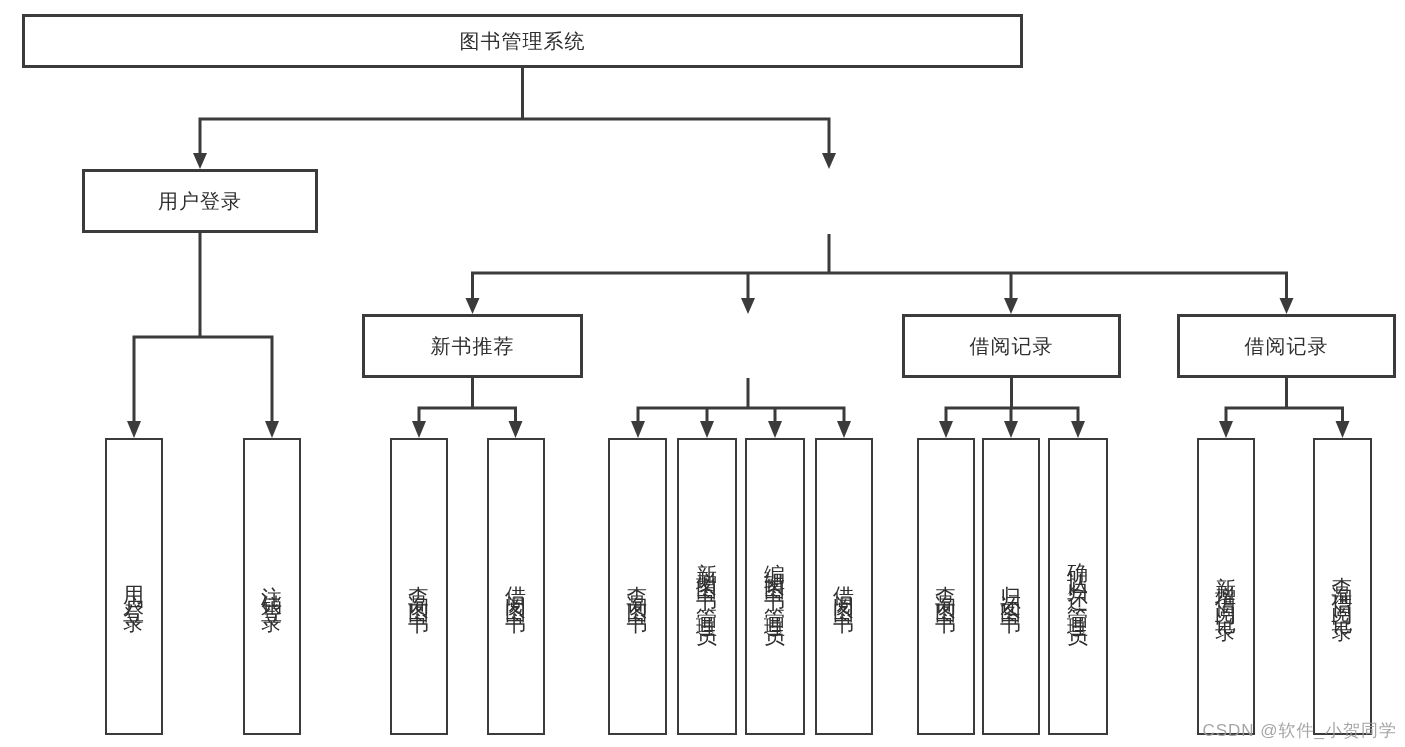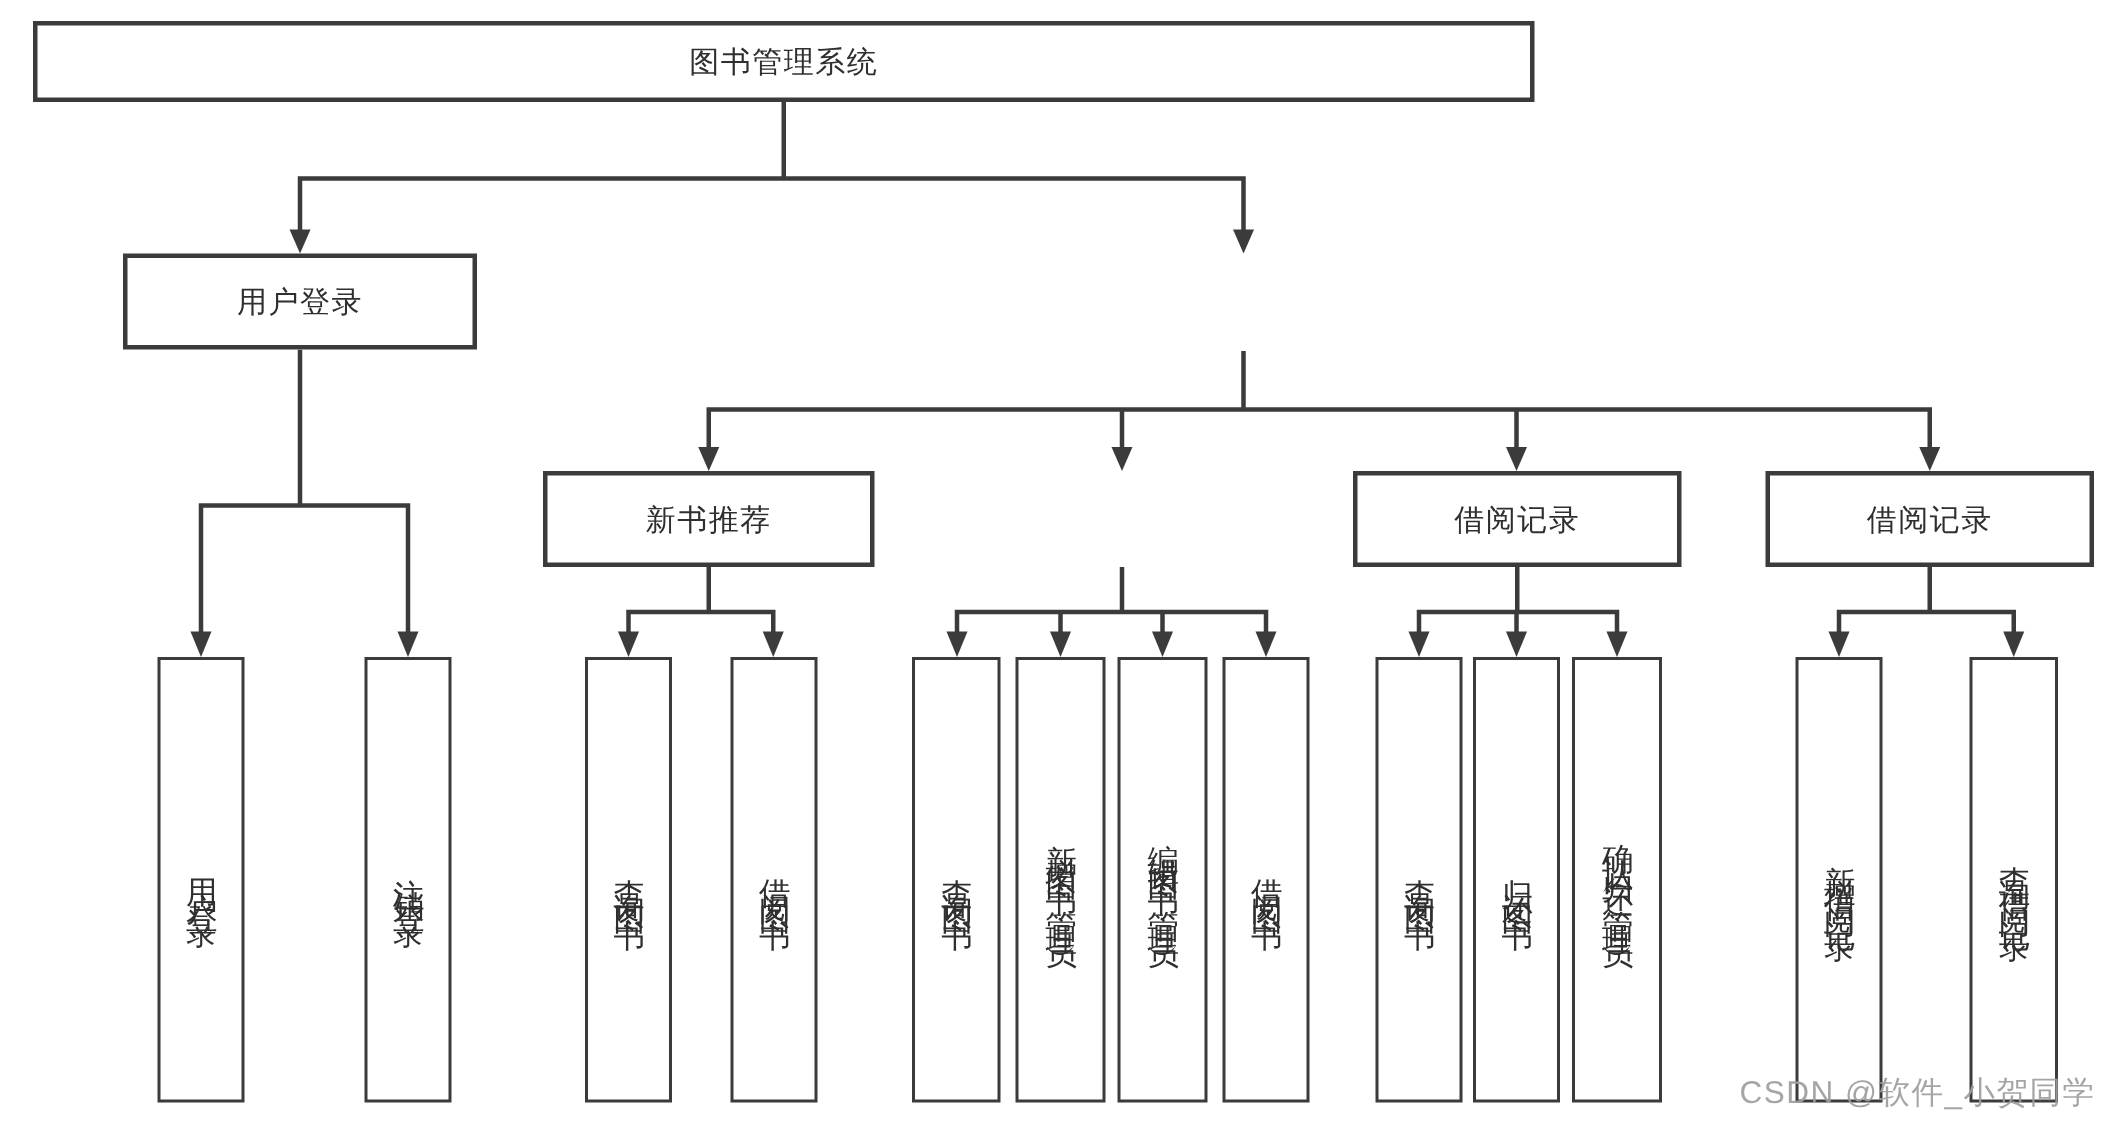--- a/index.html
+++ b/index.html
@@ -31,21 +31,21 @@
     border:2.5px solid var(--line);background:#fff;
     display:flex;align-items:center;justify-content:center;
   }
   .v-label{
     writing-mode:vertical-rl;text-orientation:mixed;
     font-size:21px;letter-spacing:9px;line-height:1;
     color:var(--text);white-space:nowrap;
   }
   #watermark{
     position:absolute;right:8px;bottom:5px;
-    font-size:21px;color:var(--wm);opacity:.92;
+    font-size:17px;color:var(--wm);opacity:.92;
     letter-spacing:1px;z-index:5;text-align:right;
   }
 </style>
 </head>
 <body>
 
 <div id="canvas">
 
   <svg id="edges" width="1405" height="747" viewBox="0 0 1405 747">
 

